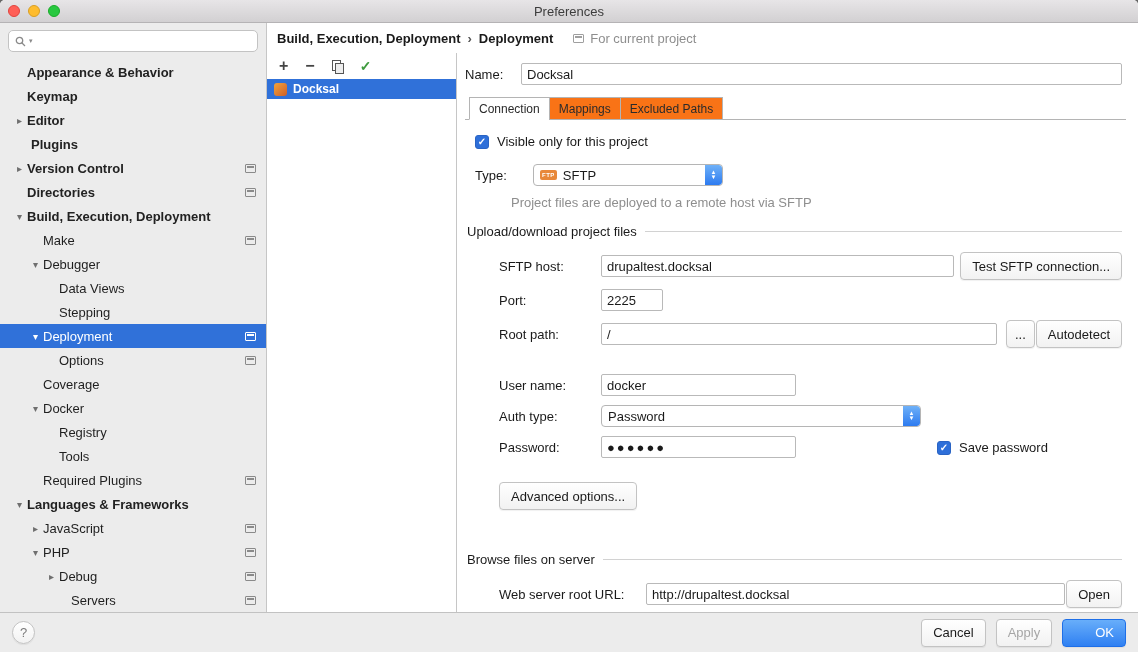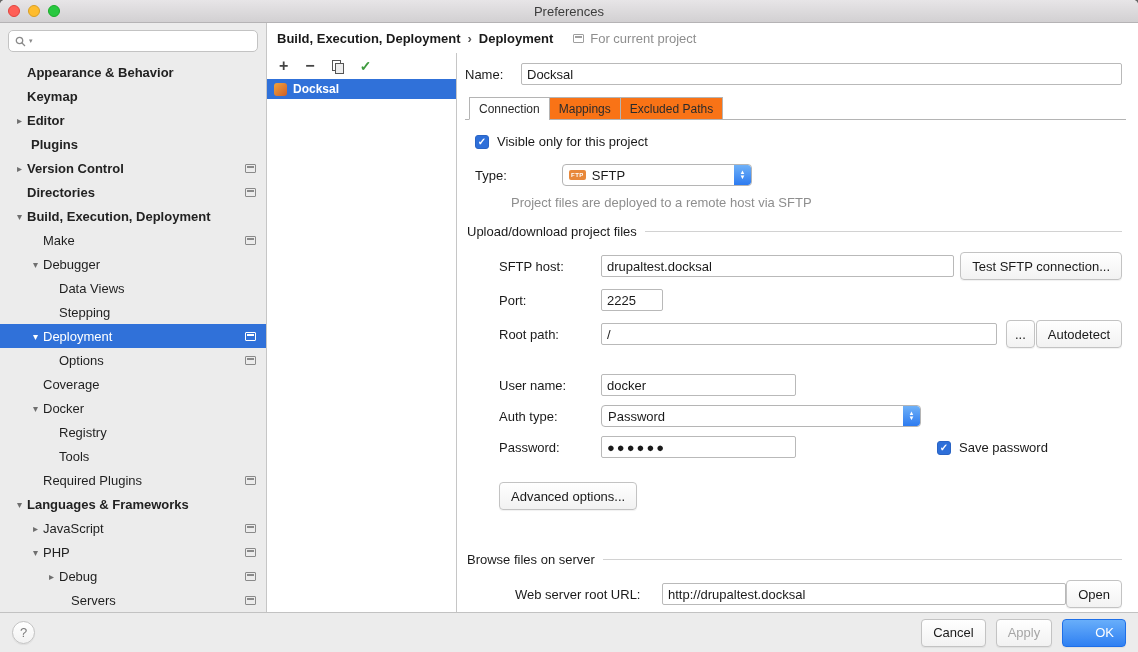--- a/index.html
+++ b/index.html
@@ -75,32 +75,32 @@
   .tab-content { border-top:1px solid #b4b4b4; margin-top:-1px; padding:14px 0 0 2px; position:relative; z-index:1; }
 
   .checkbox { width:14px; height:14px; flex:0 0 14px; border:1px solid #b0b0b0; border-radius:3px; background:#fff; box-sizing:border-box; display:inline-flex; align-items:center; justify-content:center; cursor:pointer; }
   .checkbox.checked { background:#2e6fd9; border-color:#2a64c4; }
   .checkbox.checked::after { content:"✓"; color:#fff; font-size:10px; font-weight:bold; line-height:1; }
   .check-row { display:flex; align-items:center; gap:8px; margin:0 0 15px 8px; }
 
   .mac-select { height:22px; box-sizing:border-box; border:1px solid #b5b5b5; border-radius:4px; background:#fff; display:flex; align-items:center; padding-left:6px; cursor:pointer; overflow:hidden; }
   .sel-cap { margin-left:auto; width:17px; align-self:stretch; background:linear-gradient(#6fb1f8,#2d7bf0); border-radius:0 3px 3px 0; display:flex; flex-direction:column; align-items:center; justify-content:center; color:#fff; }
   .sel-cap span { font-size:6px; line-height:5px; }
-  .type-row { display:flex; align-items:center; margin:0 0 9px 8px;gap:29px; }
+  .type-row { display:flex; align-items:center; margin:0 0 9px 8px; }
   .type-row .lbl { width:58px; }
   .type-select { width:190px; }
   .ftp-badge { background:#e8883a; color:#fff; font-size:6px; font-weight:bold; border-radius:2px; padding:2px 2px; margin-right:6px; line-height:1; letter-spacing:0.5px; }
   .help-text { color:#8e8e8e; margin:0 0 14px 44px; }
 
   .section-sep { display:flex; align-items:center; margin:2px 4px 13px 0; color:#1a1a1a; }
   .section-sep::after { content:""; flex:1; height:1px; background:#d2d2d2; margin-left:8px; }
 
   .f-row { display:flex; align-items:center; margin:0 4px 9px 32px; }
   .f-row .lbl { width:102px; }
-  .browse-row .lbl { width:147px;margin-left:16px; }
+  .browse-row .lbl { width:147px; }
   .w-sftp { width:353px; } .w-port { width:62px; } .w-root { width:396px; }
   .w-user { width:195px; } .w-auth { width:320px; } .w-pass { width:195px; letter-spacing:2px; }
 
   .mac-btn { height:28px; box-sizing:border-box; background:linear-gradient(#ffffff,#f2f2f2); border:1px solid #c3c3c3; border-radius:4px; font-size:13px; font-family:inherit; color:#1a1a1a; padding:0 11px; box-shadow:0 1px 1px rgba(0,0,0,0.06); cursor:pointer; }
   .push-right { margin-left:auto; }
   .dots-btn { padding:0 8px; margin-left:9px; }
   .gap-top { margin-top:26px; }
   .advanced-row { margin:24px 0 0 32px; }
   .browse-sep { margin-top:42px; }
   .save-pass { display:flex; align-items:flex-end; gap:8px; margin-left:141px; }

